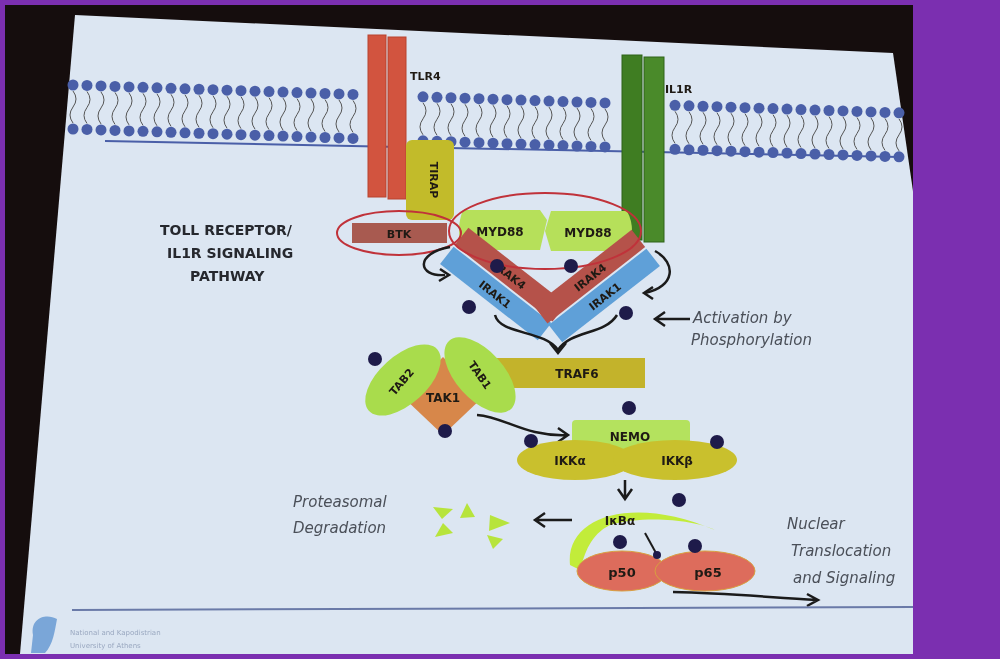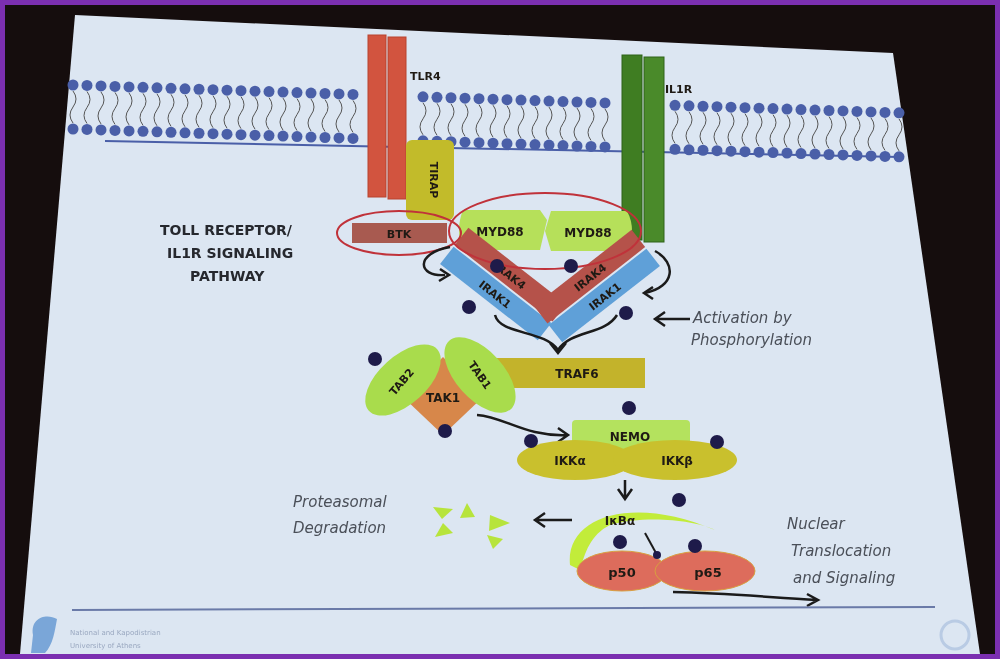--- a/index.html
+++ b/index.html
@@ -1,17 +1,17 @@
 <!DOCTYPE html>
 <html><head>
 <meta charset="utf-8">
 <style>
   html, body { margin:0; padding:0; }
   body { width:1000px; height:659px; overflow:hidden; background:#7b2fb0; font-family:"DejaVu Sans", sans-serif; }
-  #frame { position:absolute; left:5px; top:5px; width:990px; height:649px; background:#150d0d; overflow:hidden; }
+  #frame { position:absolute; left:5px; top:5px; width:908px; height:649px; background:#150d0d; overflow:hidden; }
   #slide-svg { position:absolute; left:0; top:0; }
   .lbl { font-family:"DejaVu Sans", sans-serif; font-weight:bold; fill:#1f1a14; }
   .ital { font-family:"DejaVu Sans", sans-serif; font-style:italic; fill:#4a4f58; }
   .title { font-family:"DejaVu Sans", sans-serif; font-weight:bold; fill:#26282e; font-size:14px; }
   .foot { font-family:"DejaVu Sans", sans-serif; fill:#9aa8c0; font-size:7px; }
 </style>
 </head>
 <body>
 
 <div id="frame">

